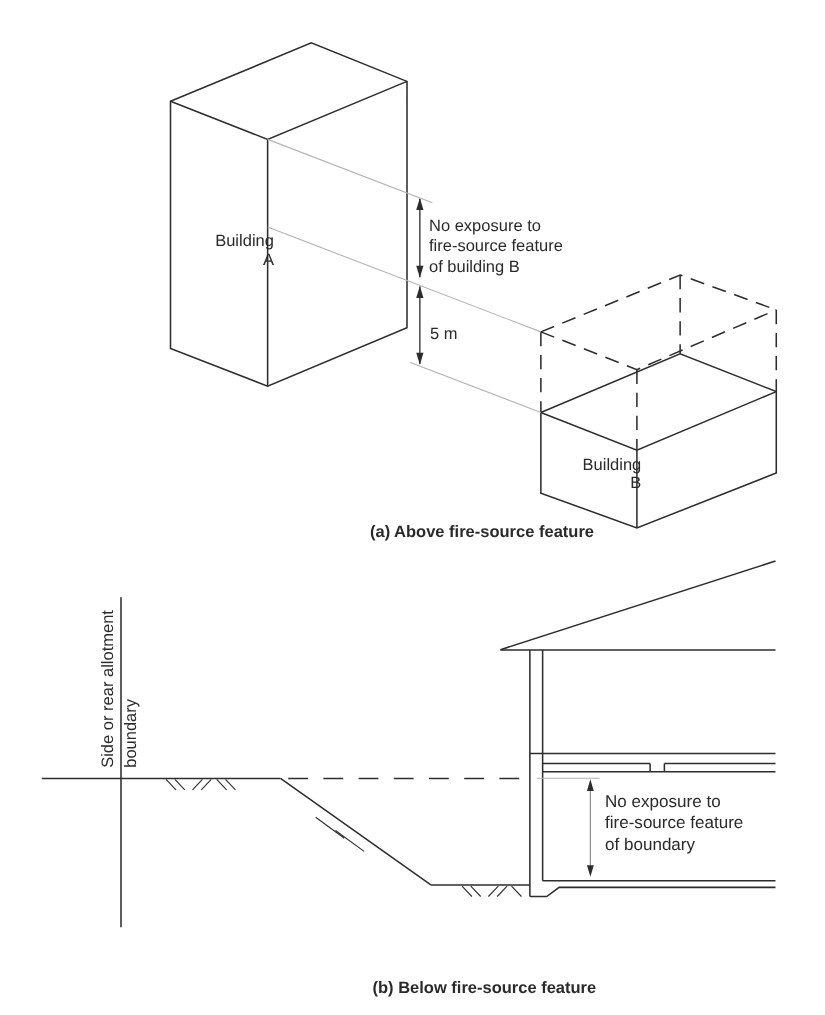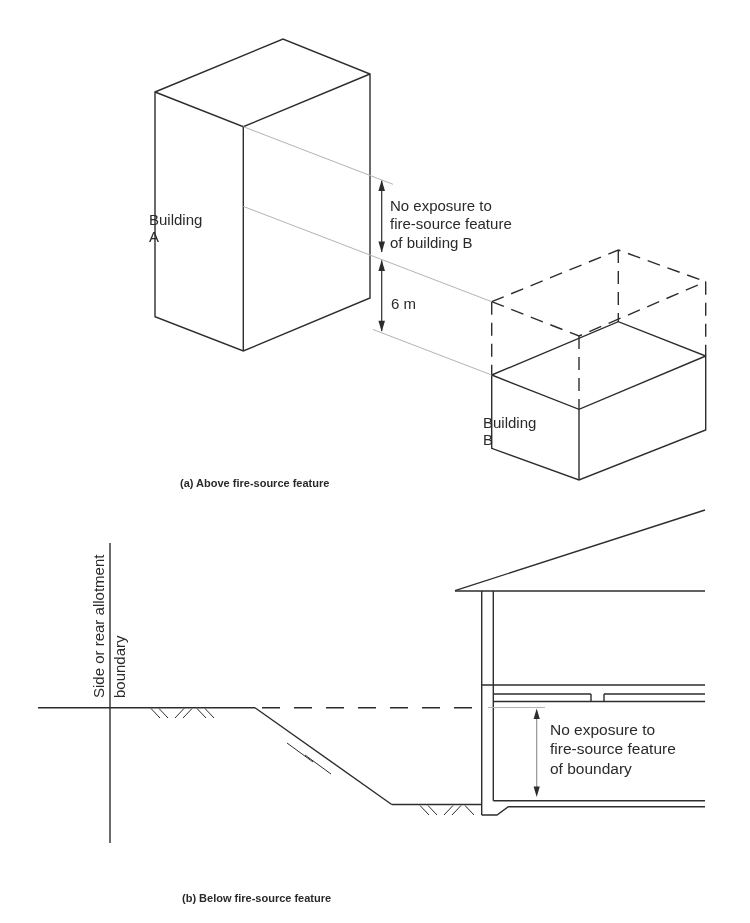--- a/index.html
+++ b/index.html
@@ -20,22 +20,22 @@
   .ln-dim{stroke:var(--line);fill:none;stroke-width:1.2;}
   .ln-dimb{stroke:var(--dim);fill:none;stroke-width:1.1;}
   .arrow{fill:var(--line);stroke:none;}
   .dashed{stroke-dasharray:13 8;}
   .gdash{stroke-dasharray:18 14;}
   .hatch{stroke:var(--line);fill:none;stroke-width:1;}
   .label{
     position:absolute;color:var(--text);font-size:15px;line-height:17px;
     white-space:pre-line;
   }
-  .label.center{text-align:left;}
-  .caption{font-weight:bold;font-size:11px;}
+  .label.center{text-align:right;}
+  .caption{font-weight:bold;font-size:15px;}
   .note-a{line-height:18.5px;}
   .note-b{font-size:15.5px;line-height:19.5px;}
   .boundary{
     width:170px;line-height:21px;transform:rotate(-90deg);transform-origin:0 0;
   }
 </style>
 </head>
 <body>
 
 <div class="stage">
@@ -131,21 +131,21 @@
   <div class="label center" style="left:149px;top:210.5px;width:100px;">Building
 A</div>
 
   <div class="label center" style="left:483px;top:413.5px;width:100px;">Building
 B</div>
 
   <div class="label note-a" style="left:390px;top:196.5px;">No exposure to
 fire-source feature
 of building B</div>
 
-  <div class="label" style="left:391px;top:294.5px;">6 m</div>
+  <div class="label" style="left:391px;top:294.5px;">5 m</div>
 
   <div class="label center caption" style="left:180px;top:474.5px;width:360px;">(a) Above fire-source feature</div>
 
   <div class="label boundary" style="left:88px;top:698px;">Side or rear allotment
 boundary</div>
 
   <div class="label note-b" style="left:550px;top:719.5px;">No exposure to
 fire-source feature
 of boundary</div>
 

